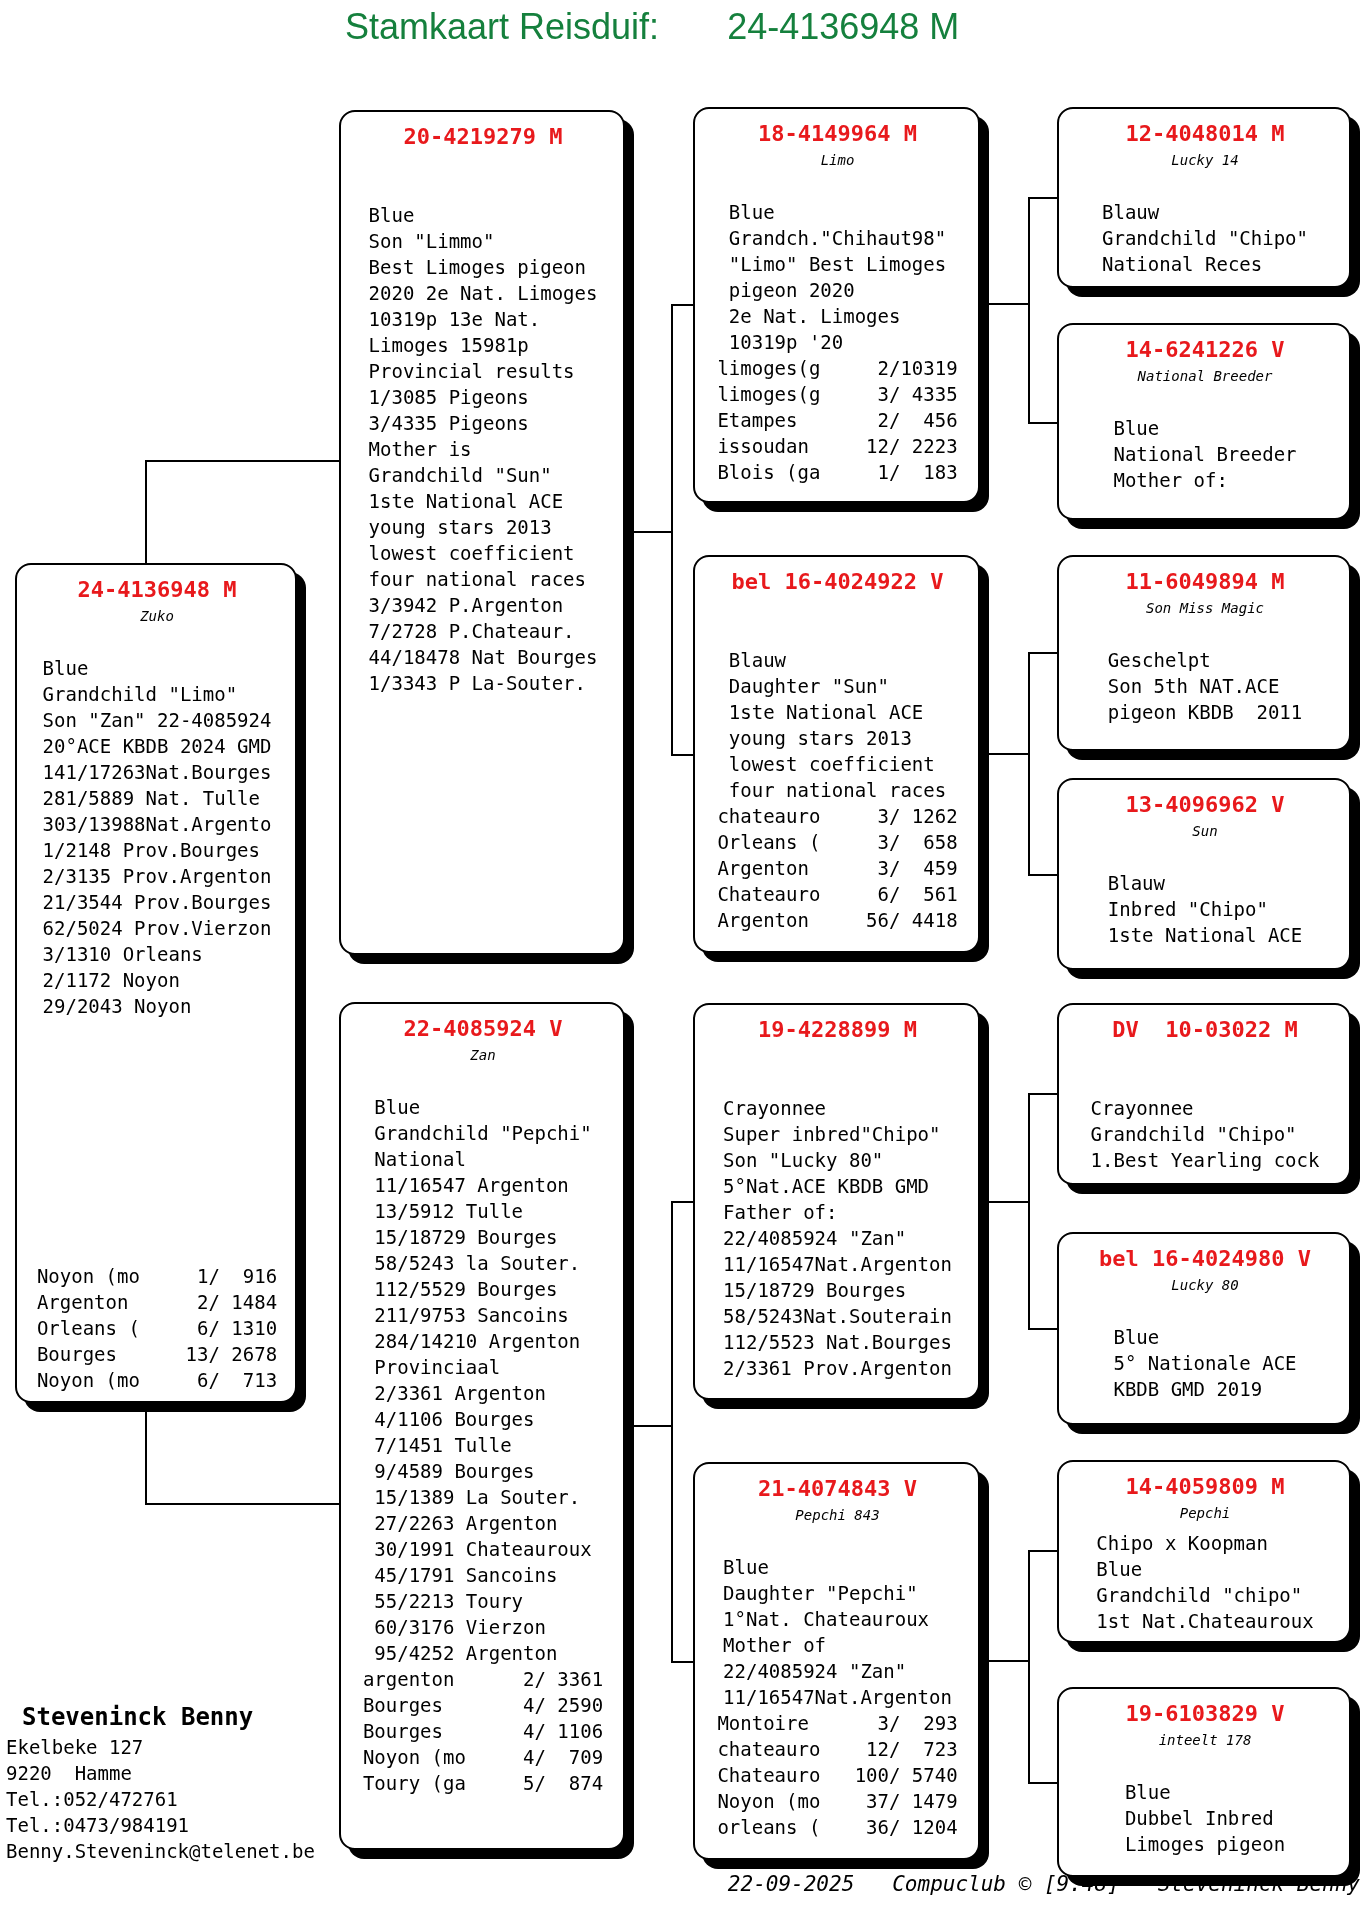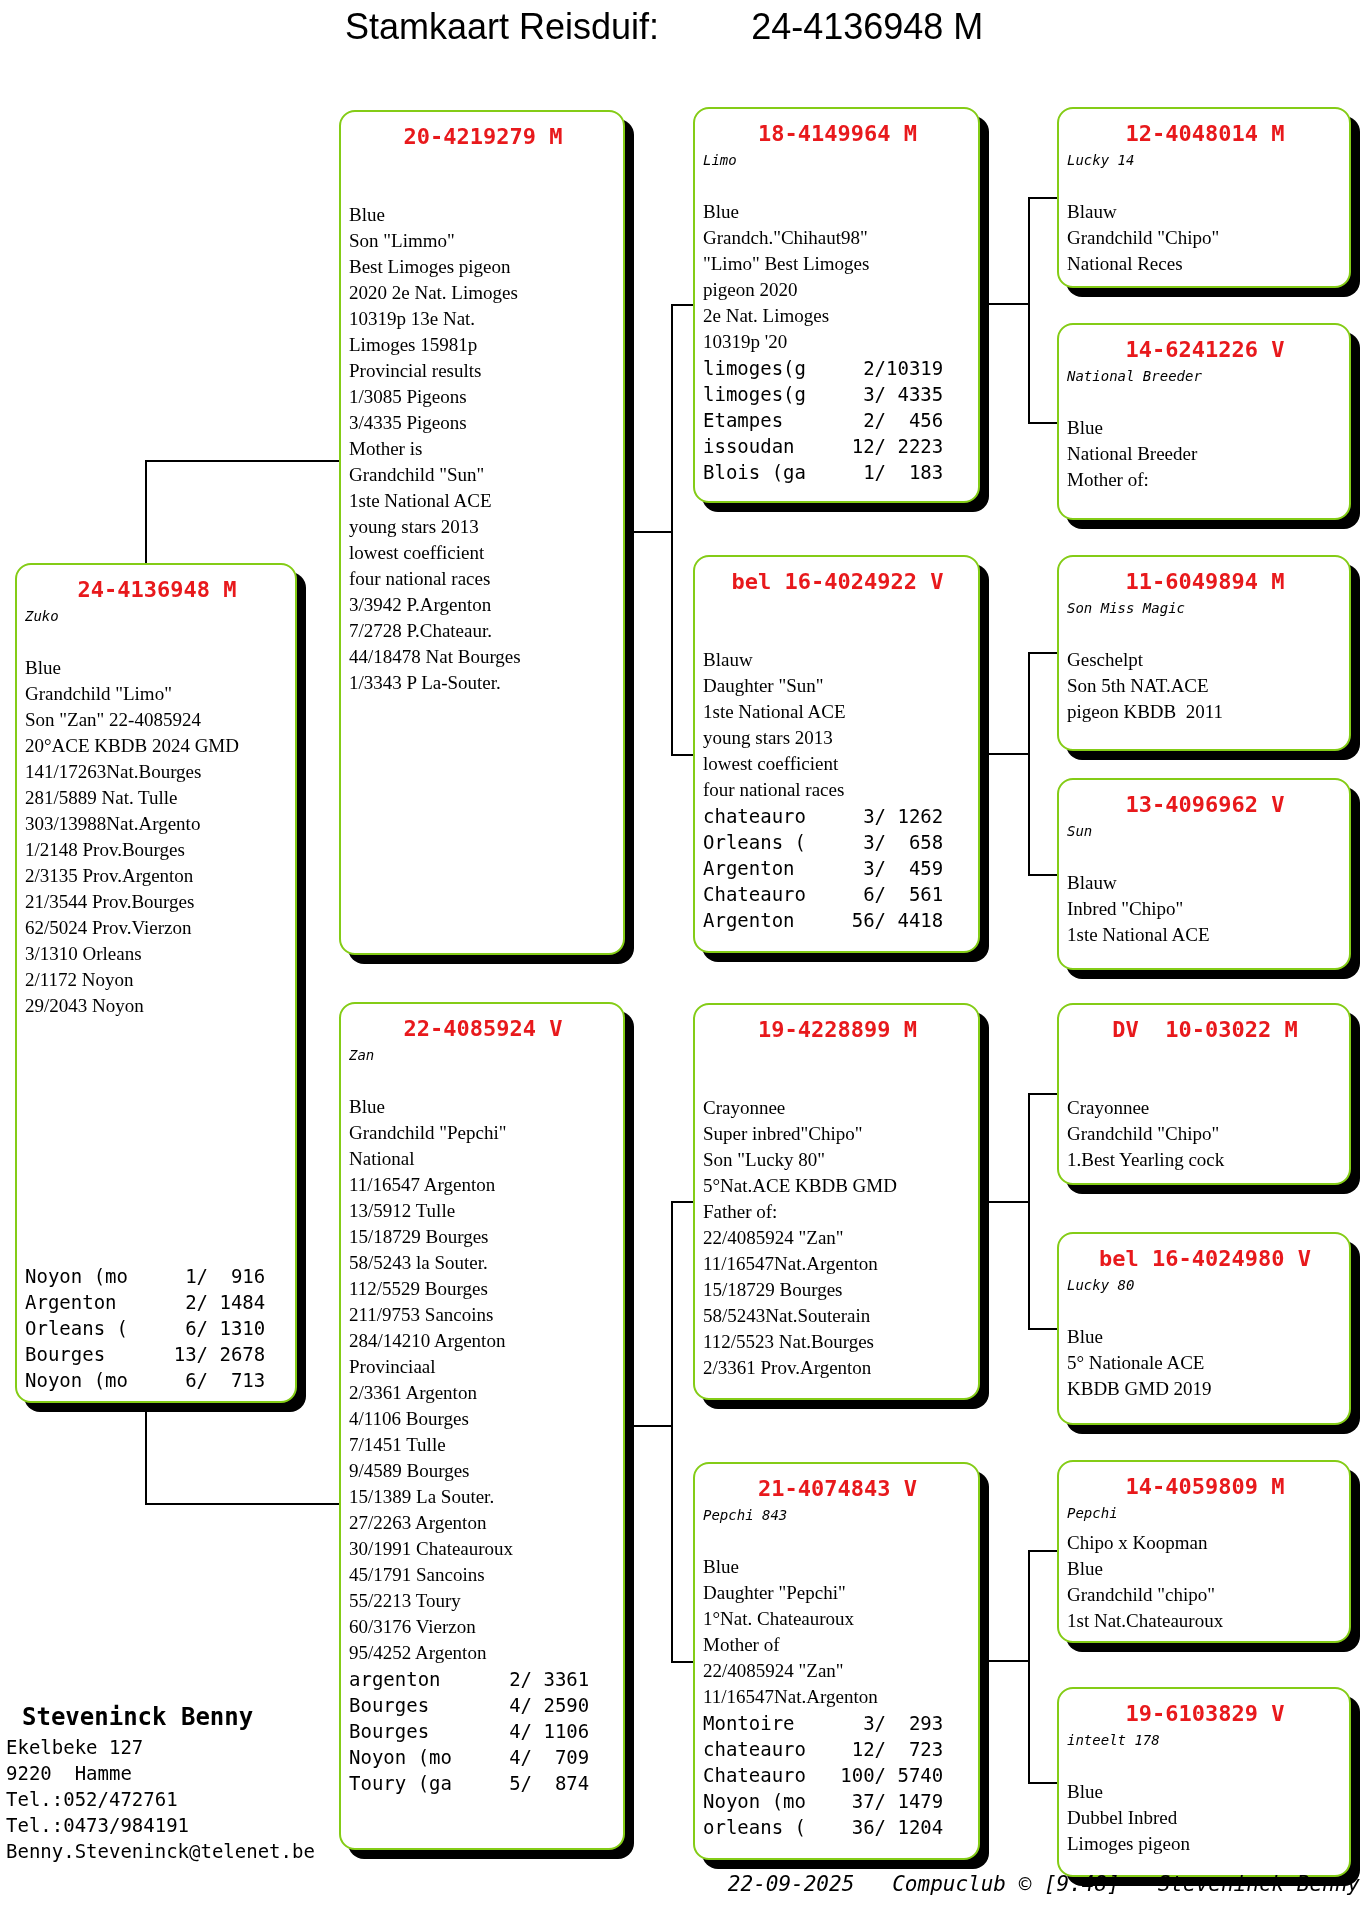--- a/index.html
+++ b/index.html
@@ -2,37 +2,37 @@
 <html style="--red: #e8191c;"><head>
 <meta charset="utf-8">
 <style>
   html,body{margin:0;padding:0;}
   body{
     width:1366px;height:1905px;position:relative;background:#ffffff;
     font-family:"DejaVu Sans Mono",monospace;color:#000;
     -webkit-font-smoothing:antialiased;
   }
   .title{
-    position:absolute;left:345px;top:6px;display:flex;gap:92px;
-    font-family:"Liberation Sans",sans-serif;font-size:36px;color:#000000;
+    position:absolute;left:345px;top:6px;display:flex;gap:68px;
+    font-family:"Liberation Sans",sans-serif;font-size:36px;color:#15803d;
     white-space:pre;
   }
   .box{
-    position:absolute;background:#fff;border:2px solid #84cc16;border-radius:16px;
+    position:absolute;background:#fff;border:2px solid #000000;border-radius:16px;
     box-shadow:9px 9px 0 #000;box-sizing:border-box;
-    padding:12px 6px 8px 8px;display:flex;flex-direction:column;overflow:hidden;
+    padding:12px 6px 8px 8px;display:flex;flex-direction:column;overflow:hidden;align-items:center;
   }
   .hdr{
     color:var(--red,#e8191c);font-weight:bold;font-size:22px;line-height:26px;
     text-align:center;white-space:pre;min-height:26px;
   }
   .name{
     font-style:italic;font-size:14px;line-height:26px;min-height:26px;white-space:pre;
   }
-  .body{margin-top:26px;font-family:Liberation Serif, serif;}
+  .body{margin-top:26px;}
   .body.no-gap{margin-top:4px;}
   .line{font-size:19px;line-height:26px;min-height:26px;white-space:pre;}
   .results.anchor-bottom{margin-top:auto;}
   .conn{position:absolute;background:#000;}
   .owner{position:absolute;left:6px;top:1700px;}
   .owner-name{font-weight:bold;font-size:24px;line-height:34px;white-space:pre;margin-left:16px;}
   .owner-lines .line{font-size:19px;line-height:26px;}
   .footer{
     position:absolute;right:6px;top:1872px;font-style:italic;font-size:21px;
     color:#000000;white-space:pre;

